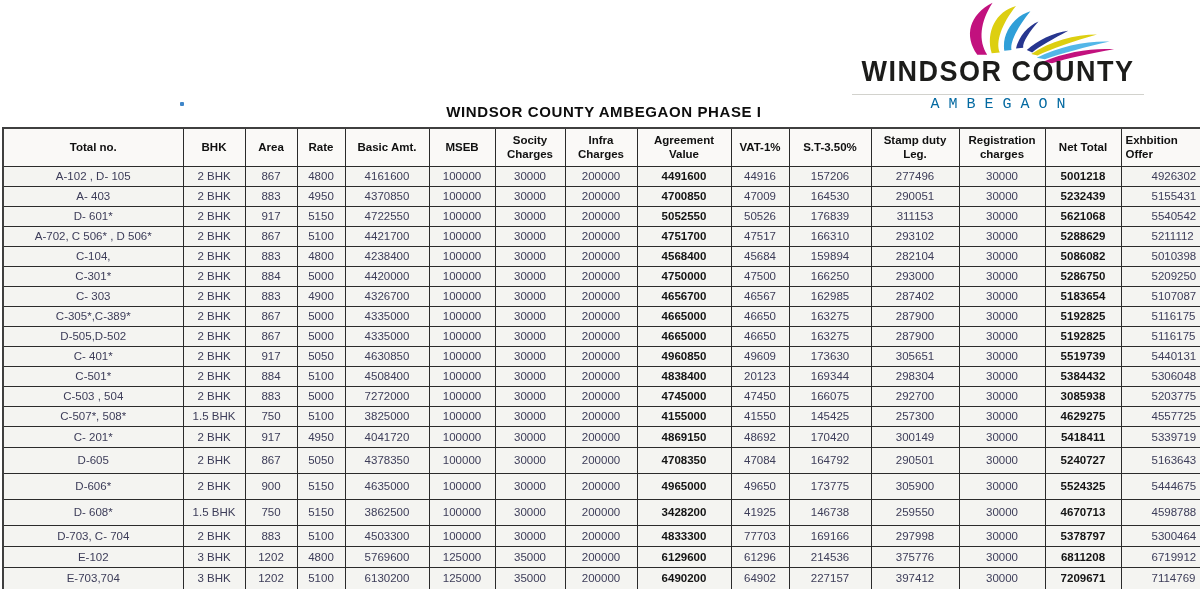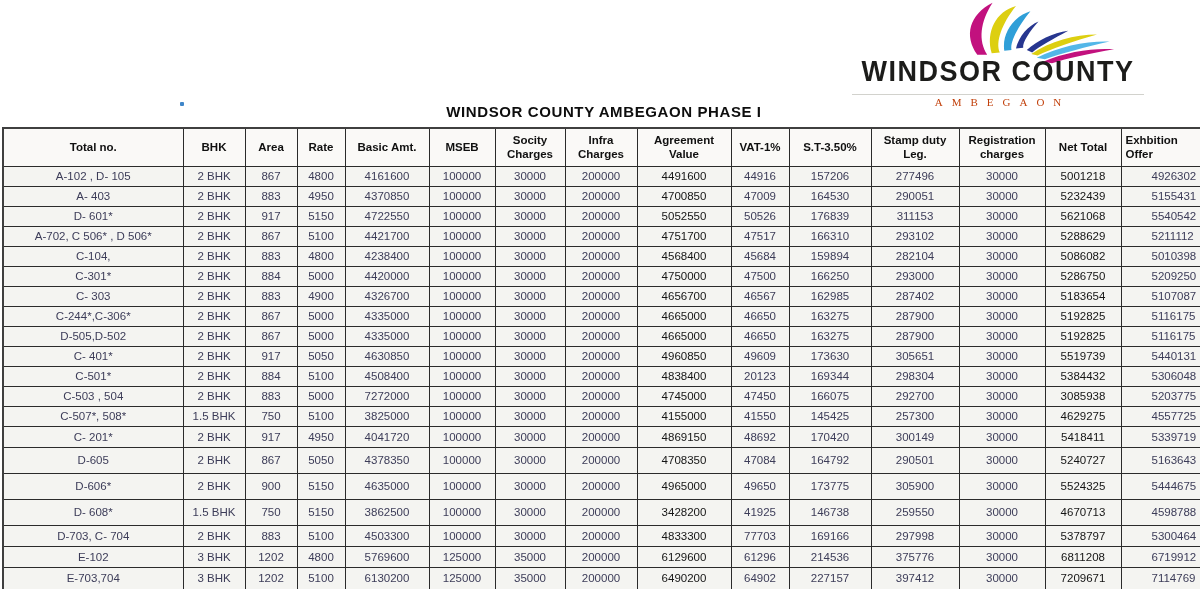--- a/index.html
+++ b/index.html
@@ -13,38 +13,38 @@
 
   
   .logo { position:absolute; left:848px; top:0; width:300px; height:114px; }
   .swoosh { position:absolute; left:42px; top:2px; width:225px; height:62px; }
   .brand { position:absolute; top:56px; left:0; width:300px; text-align:center;
            font-size:27px; font-weight:800; letter-spacing:1.5px; color:#1c1c1a;
            transform:scaleY(1.08); white-space:nowrap; }
   .logo-rule { position:absolute; top:94px; left:4px; right:4px; height:1px;
                background:#d2d2cd; }
   .logo-sub { position:absolute; top:96px; left:0; width:300px; text-align:center;
-              font-family:Liberation Serif, serif; font-size:11px; color:#c2410c;
+              font-family:Liberation Mono, monospace; font-size:15px; color:#0369a1;
               letter-spacing:9px; text-indent:9px; white-space:nowrap; }
 
   
   .title { position:absolute; top:103px; left:0; width:1208px; text-align:center;
            font-size:15px; font-weight:bold; color:#0d0d0d; letter-spacing:0.6px; }
 
   
   table.price-table { position:absolute; left:2px; top:127px; width:1213px;
                       border-collapse:collapse; table-layout:fixed;
                       border:2px solid #3f3f3f; }
   .price-table th, .price-table td {
       border:1px solid #2b2b2b; text-align:center; vertical-align:middle;
       font-size:11.5px; overflow:hidden; }
   .price-table th { height:38px; font-weight:bold; color:#101010;
       background:#faf9f7; white-space:pre-line; line-height:1.25; }
   .price-table td { color:#3c3c58; background:#f4f4f1; }
-  .price-table td.bold-col { font-weight:normal; color:#141414; }
+  .price-table td.bold-col { font-weight:bold; color:#141414; }
   .price-table td.left-col { text-align:left; padding-left:30px; }
   .price-table th.left-head { text-align:left; padding-left:4px; }
 </style>
 </head>
 <body>
 
 <div class="page">
 
   <span class="dot"></span>
 
@@ -225,21 +225,21 @@
           <td>200000</td>
           <td class="bold-col">4656700</td>
           <td>46567</td>
           <td>162985</td>
           <td>287402</td>
           <td>30000</td>
           <td class="bold-col">5183654</td>
           <td class="left-col">5107087</td>
         </tr>
         <tr style="height: 20px;">
-          <td>C-244*,C-306*</td>
+          <td>C-305*,C-389*</td>
           <td>2 BHK</td>
           <td>867</td>
           <td>5000</td>
           <td>4335000</td>
           <td>100000</td>
           <td>30000</td>
           <td>200000</td>
           <td class="bold-col">4665000</td>
           <td>46650</td>
           <td>163275</td>

